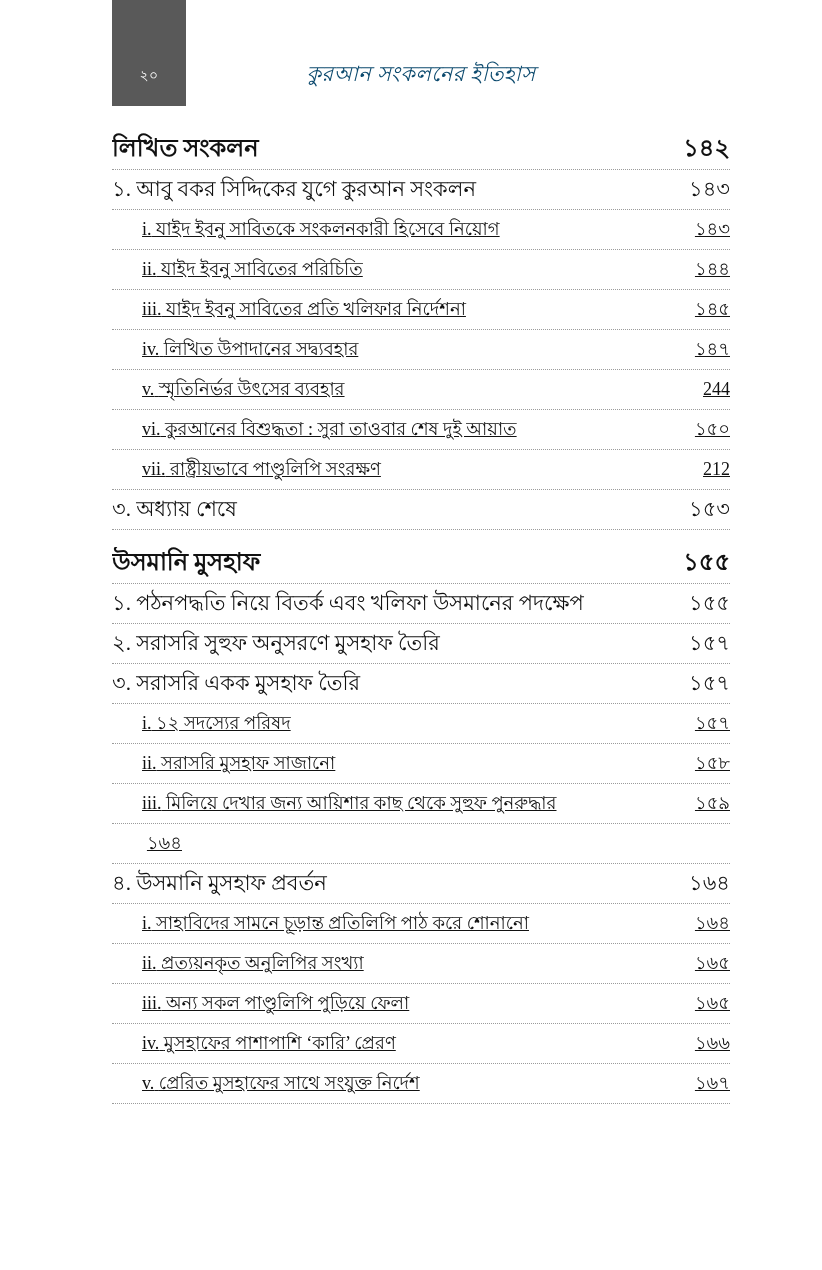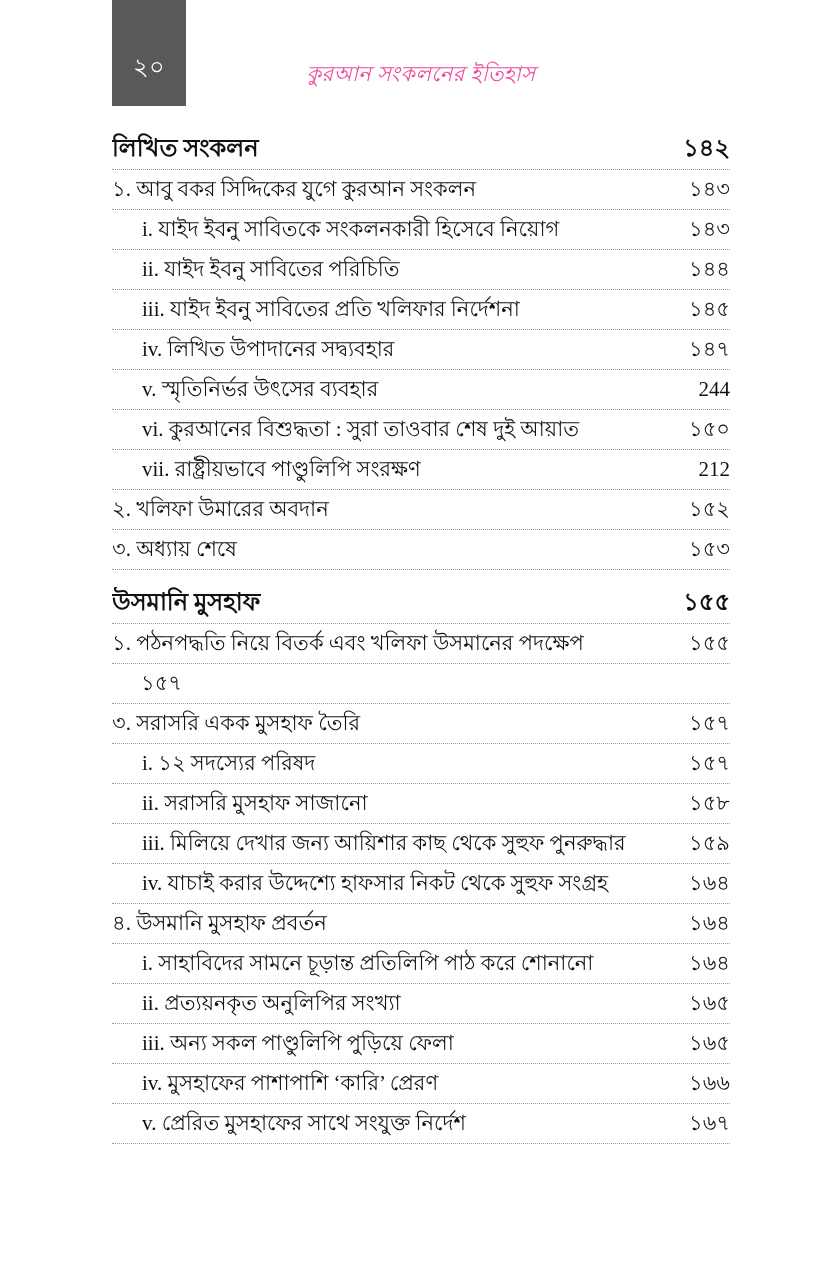--- a/index.html
+++ b/index.html
@@ -32,33 +32,33 @@
     height: 106px;
     background: #595959;
   }
   .folio-number {
     position: absolute;
     left: 0;
     right: 0;
     bottom: 18px;
     text-align: center;
     color: #ffffff;
-    font-size: 24px;
+    font-size: 14px;
     font-family: "Liberation Serif", "DejaVu Serif", serif;
     letter-spacing: 0.5px;
   }
   .header-title {
     position: absolute;
     top: 58px;
     left: 186px;
     width: 470px;
     text-align: center;
     font-style: italic;
     font-size: 21px;
-    color: #ec4899;
+    color: #0c4a6e;
     letter-spacing: 0.4px;
     white-space: nowrap;
   }
 
   
   .toc {
     position: absolute;
     top: 128px;
     left: 112px;
     width: 618px;
@@ -109,22 +109,23 @@
 
   
   .toc-row.level-sub {
     padding: 5px 0 6px 0;
   }
   .toc-row.level-sub .toc-label {
     padding-left: 30px;
   }
   .toc-row.level-sub .toc-label,
   .toc-row.level-sub .toc-page {
-    font-size: 21px;
+    font-size: 18px;
     line-height: 28px;
+    text-decoration: underline;
   }
 
   
   .toc-row.level-section.block-start {
     margin-top: 14px;
   }
 
   .marker {
     display: inline;
   }
@@ -173,56 +174,52 @@
     </div>
     <div class="toc-row level-sub">
       <div class="toc-label"><span class="marker">vi.</span> <span class="entry-text">কুরআনের বিশুদ্ধতা : সুরা তাওবার শেষ দুই আয়াত</span></div>
       <div class="toc-page">১৫০</div>
     </div>
     <div class="toc-row level-sub">
       <div class="toc-label"><span class="marker">vii.</span> <span class="entry-text">রাষ্ট্রীয়ভাবে পাণ্ডুলিপি সংরক্ষণ</span></div>
       <div class="toc-page">212</div>
     </div>
     <div class="toc-row level-item">
-      <div class="toc-label"><span class="marker">২.</span> <span class="entry-text">খলিফা উমারের অবদান</span></div>
-      <div class="toc-page">১৫২</div>
-    </div>
-    <div class="toc-row level-item">
       <div class="toc-label"><span class="marker">৩.</span> <span class="entry-text">অধ্যায় শেষে</span></div>
       <div class="toc-page">১৫৩</div>
     </div>
     <div class="toc-row level-section block-start">
       <div class="toc-label"><span class="entry-text">উসমানি মুসহাফ</span></div>
       <div class="toc-page">১৫৫</div>
     </div>
     <div class="toc-row level-item">
       <div class="toc-label"><span class="marker">১.</span> <span class="entry-text">পঠনপদ্ধতি নিয়ে বিতর্ক এবং খলিফা উসমানের পদক্ষেপ</span></div>
       <div class="toc-page">১৫৫</div>
     </div>
     <div class="toc-row level-item">
+      <div class="toc-label"><span class="marker">২.</span> <span class="entry-text">সরাসরি সুহুফ অনুসরণে মুসহাফ তৈরি</span></div>
       <div class="toc-page">১৫৭</div>
     </div>
     <div class="toc-row level-item">
       <div class="toc-label"><span class="marker">৩.</span> <span class="entry-text">সরাসরি একক মুসহাফ তৈরি</span></div>
       <div class="toc-page">১৫৭</div>
     </div>
     <div class="toc-row level-sub">
       <div class="toc-label"><span class="marker">i.</span> <span class="entry-text">১২ সদস্যের পরিষদ</span></div>
       <div class="toc-page">১৫৭</div>
     </div>
     <div class="toc-row level-sub">
       <div class="toc-label"><span class="marker">ii.</span> <span class="entry-text">সরাসরি মুসহাফ সাজানো</span></div>
       <div class="toc-page">১৫৮</div>
     </div>
     <div class="toc-row level-sub">
       <div class="toc-label"><span class="marker">iii.</span> <span class="entry-text">মিলিয়ে দেখার জন্য আয়িশার কাছ থেকে সুহুফ পুনরুদ্ধার</span></div>
       <div class="toc-page">১৫৯</div>
     </div>
     <div class="toc-row level-sub">
-      <div class="toc-label"><span class="marker">iv.</span> <span class="entry-text">যাচাই করার উদ্দেশ্যে হাফসার নিকট থেকে সুহুফ সংগ্রহ</span></div>
       <div class="toc-page">১৬৪</div>
     </div>
     <div class="toc-row level-item">
       <div class="toc-label"><span class="marker">৪.</span> <span class="entry-text">উসমানি মুসহাফ প্রবর্তন</span></div>
       <div class="toc-page">১৬৪</div>
     </div>
     <div class="toc-row level-sub">
       <div class="toc-label"><span class="marker">i.</span> <span class="entry-text">সাহাবিদের সামনে চূড়ান্ত প্রতিলিপি পাঠ করে শোনানো</span></div>
       <div class="toc-page">১৬৪</div>
     </div>

